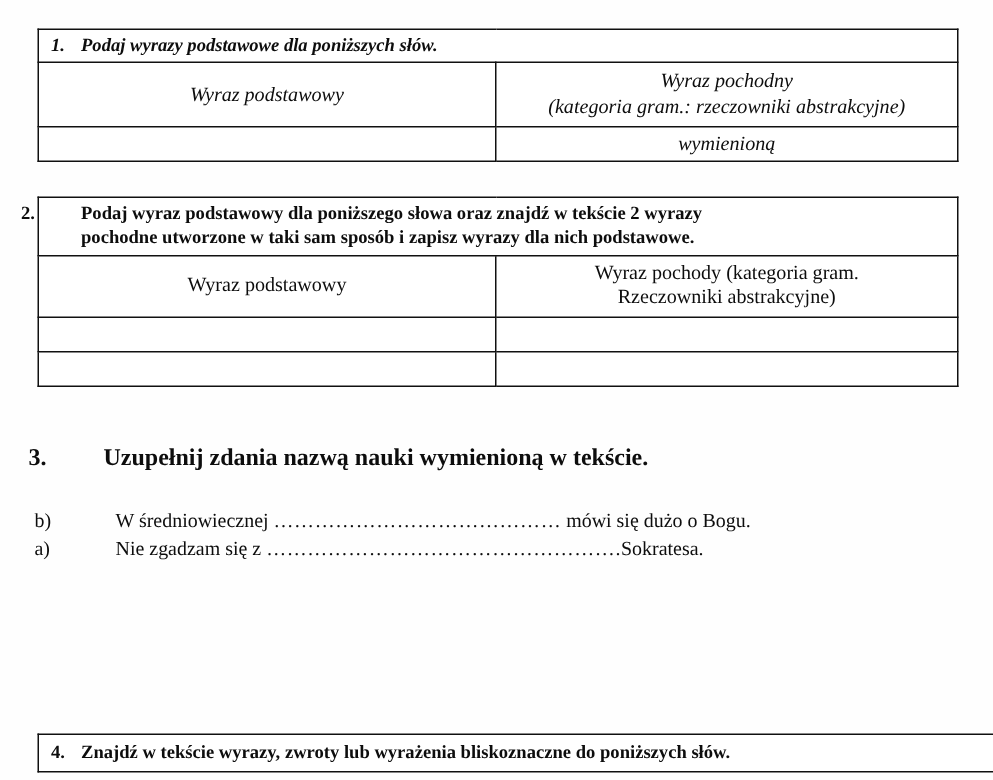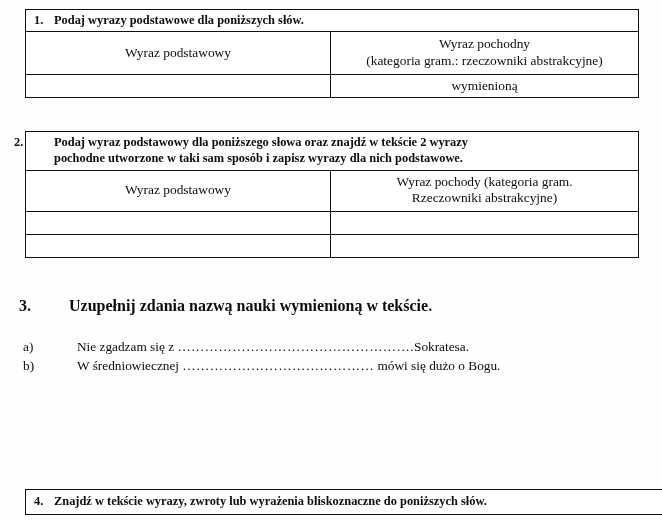--- a/index.html
+++ b/index.html
@@ -65,21 +65,21 @@
   }
   .cell-value {
     text-align: center;
     font-size: 13.4px;
     line-height: 1.2;
     padding: 2px 4px 3px !important;
   }
   .cell-empty { height: 17px; }
 
   
-  #table-1 { left: 25px; top: 9px; width: 613px; }
+  #table-1 { left: 25px; top: 19px; width: 613px; font-style: italic; }
   #table-1 .c-left  { width: 305px; }
   #table-1 .c-right { width: 308px; }
   #table-1 .r-head  { height: 17px; }
   #table-1 .r-cols  { height: 43px; }
   #table-1 .r-data  { height: 18px; }
 
   
   #table-2 { left: 25px; top: 131px; width: 613px; }
   #table-2 .c-left  { width: 305px; }
   #table-2 .c-right { width: 308px; }
@@ -180,22 +180,22 @@
       <tr class="r-data">
         <td class="cell-value cell-empty"></td>
         <td class="cell-value cell-empty"></td>
       </tr>
     </tbody>
   </table>
 
   <div id="task-3">
     <p class="task3-title"><span class="task-num">3.</span><span>Uzupełnij zdania nazwą nauki wymienioną w tekście.</span></p>
     <ul id="task-3-list">
+      <li><span class="item-marker">b)</span><span>W średniowiecznej </span><span class="dots">……………………………………</span><span> mówi się dużo o Bogu.</span></li>
       <li><span class="item-marker">a)</span><span>Nie zgadzam się z </span><span class="dots">…………………………………………….</span><span>Sokratesa.</span></li>
-      <li><span class="item-marker">b)</span><span>W średniowiecznej </span><span class="dots">……………………………………</span><span> mówi się dużo o Bogu.</span></li>
     </ul>
   </div>
 
   <table class="ws-table" id="table-4">
     <tbody>
       <tr class="r-head">
         <td class="task-head-cell"><span class="task-num">4.</span><span>Znajdź w tekście wyrazy, zwroty lub wyrażenia bliskoznaczne do poniższych słów.</span></td>
       </tr>
     </tbody>
   </table>

